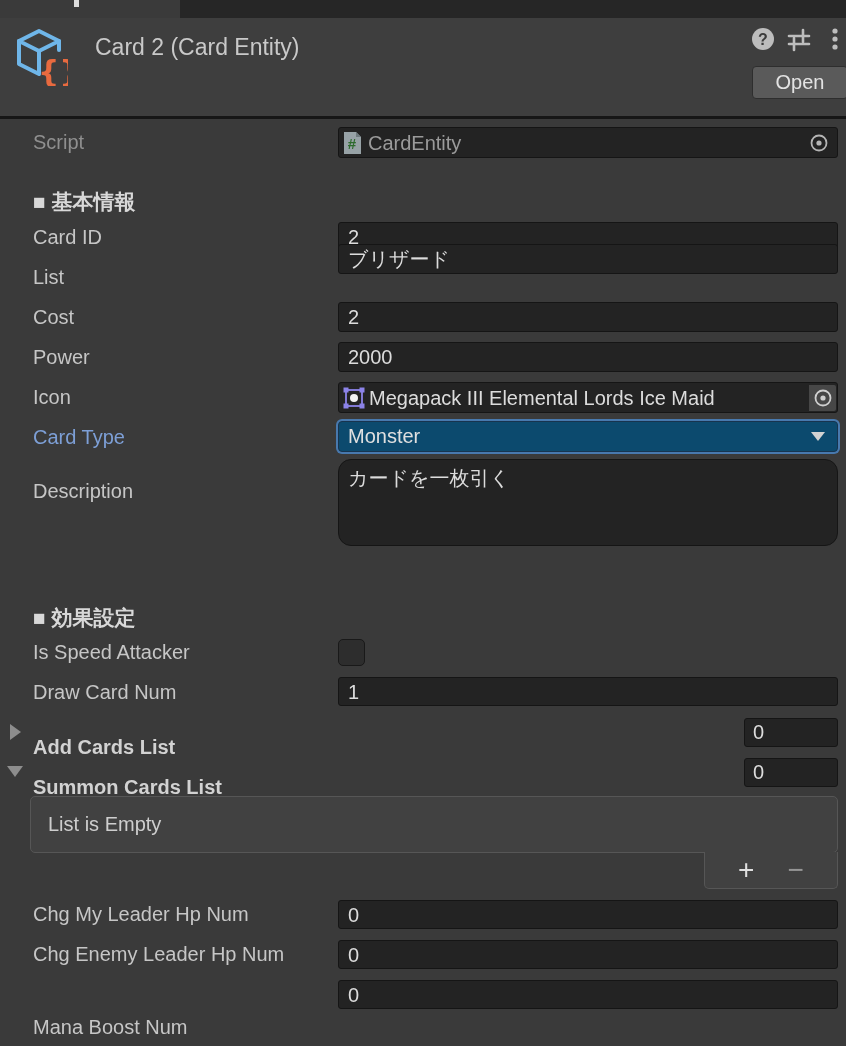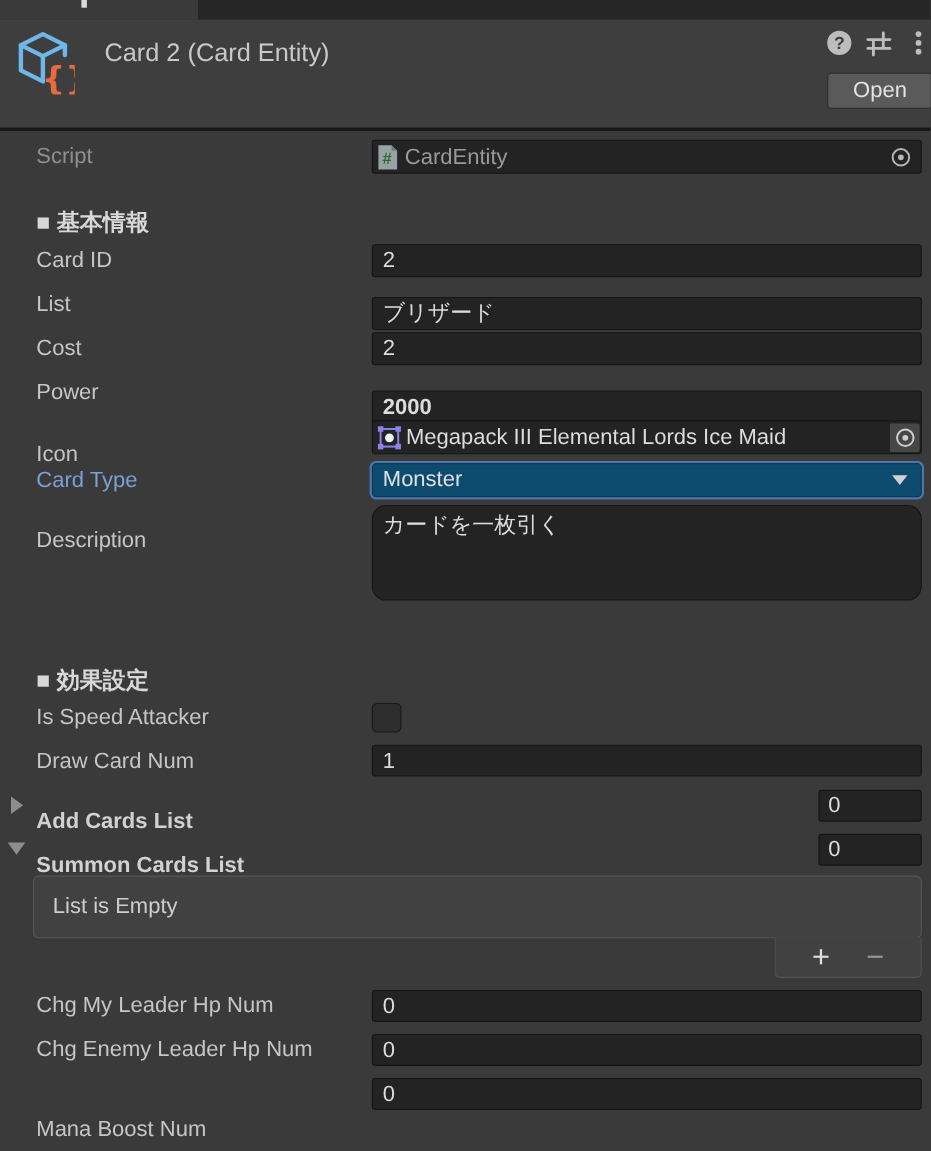--- a/index.html
+++ b/index.html
@@ -171,29 +171,29 @@
     </svg>
   </span>
 </div>
 
 <div class="section" style="top:188px;">■ 基本情報</div>
 
 <div class="lbl" style="top:226px;">Card ID</div>
 <div class="field" style="top:222px;">2</div>
 
 <div class="lbl" style="top:266px;">List</div>
-<div class="field" style="top:270px;">ブリザード</div>
+<div class="field" style="top:244px;">ブリザード</div>
 
 <div class="lbl" style="top:306px;">Cost</div>
 <div class="field" style="top:302px;">2</div>
 
 <div class="lbl" style="top:346px;">Power</div>
-<div class="field" style="top:355px;font-weight:bold;">2000</div>
-
-<div class="lbl" style="top:402px;">Icon</div>
+<div class="field" style="top:342px;">2000</div>
+
+<div class="lbl" style="top:386px;">Icon</div>
 <div class="field objfield" style="top:382px;height:31px;">
   <span class="mini-ico" style="margin-right:3px;">
     <svg width="24" height="24" viewBox="0 0 24 24">
       <rect x="4" y="4" width="16" height="16" fill="none" stroke="#8c83e8" stroke-width="1.8"></rect>
       <rect x="1.5" y="1.5" width="5" height="5" fill="#8c83e8"></rect>
       <rect x="17.5" y="1.5" width="5" height="5" fill="#8c83e8"></rect>
       <rect x="1.5" y="17.5" width="5" height="5" fill="#8c83e8"></rect>
       <rect x="17.5" y="17.5" width="5" height="5" fill="#8c83e8"></rect>
       <circle cx="12" cy="12" r="4" fill="#f2f2f2"></circle>
     </svg>

